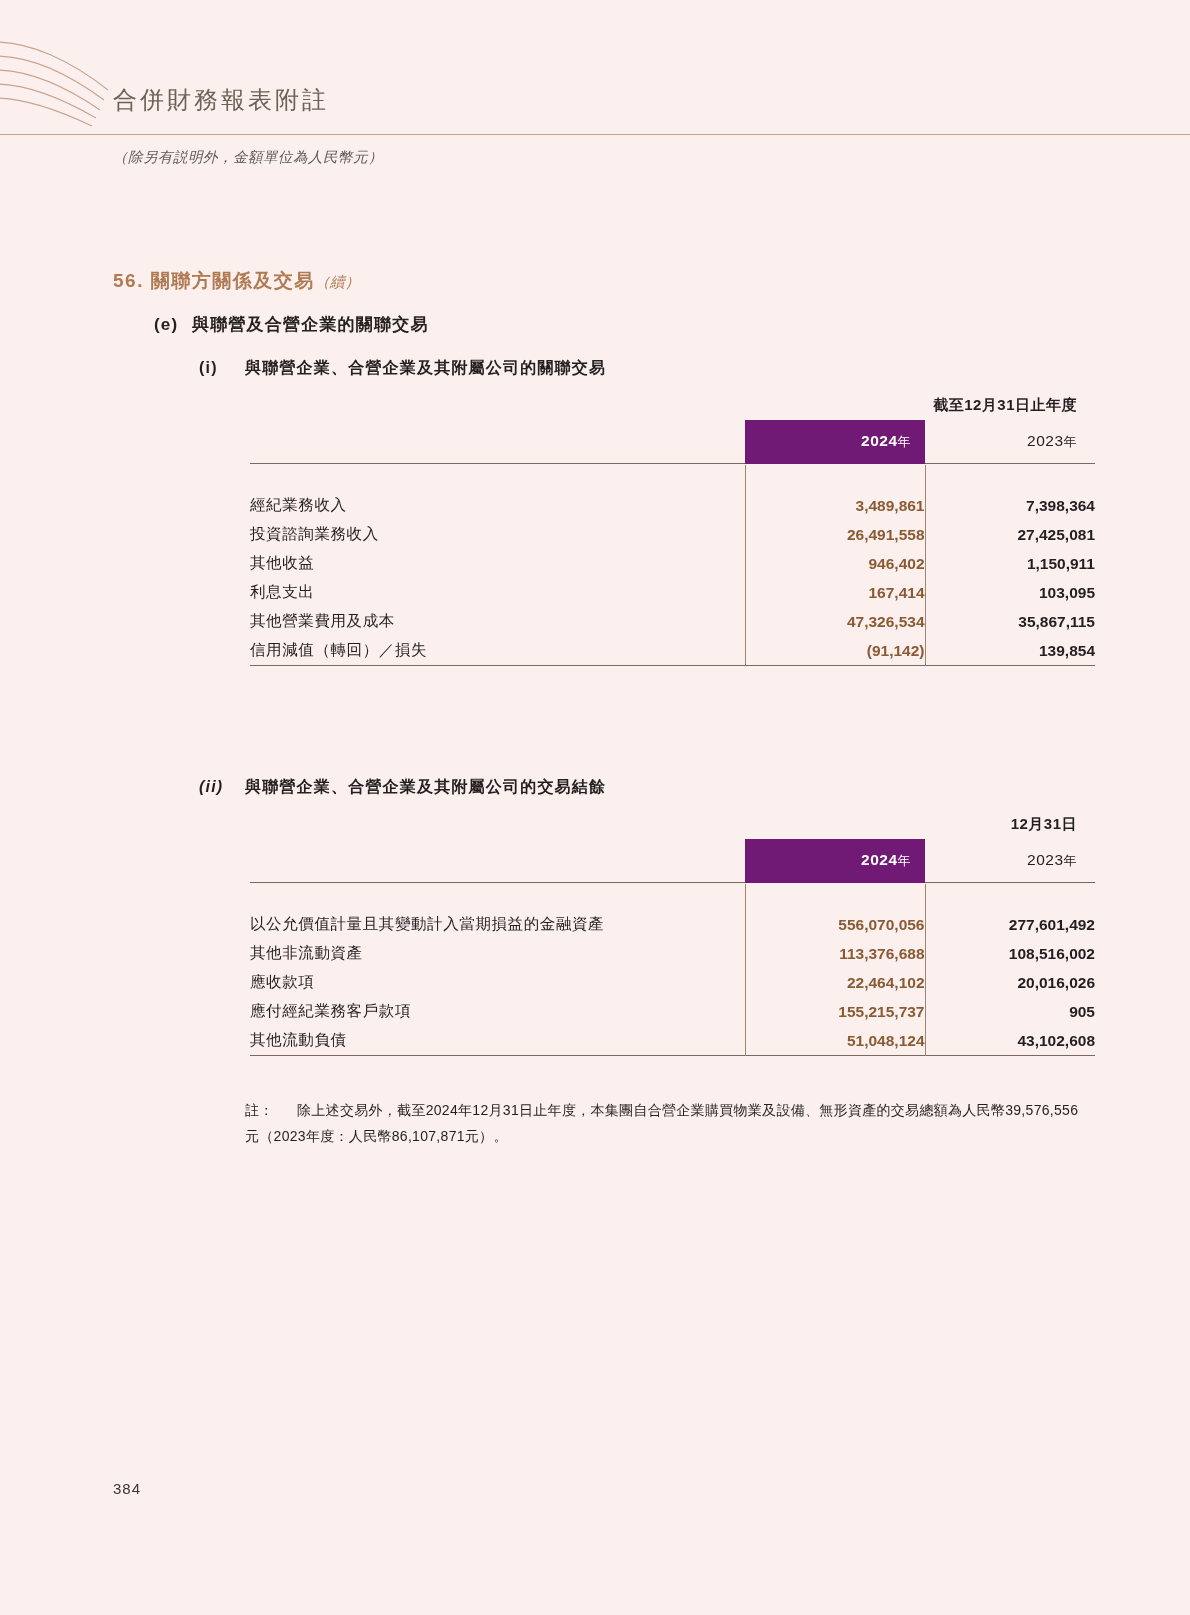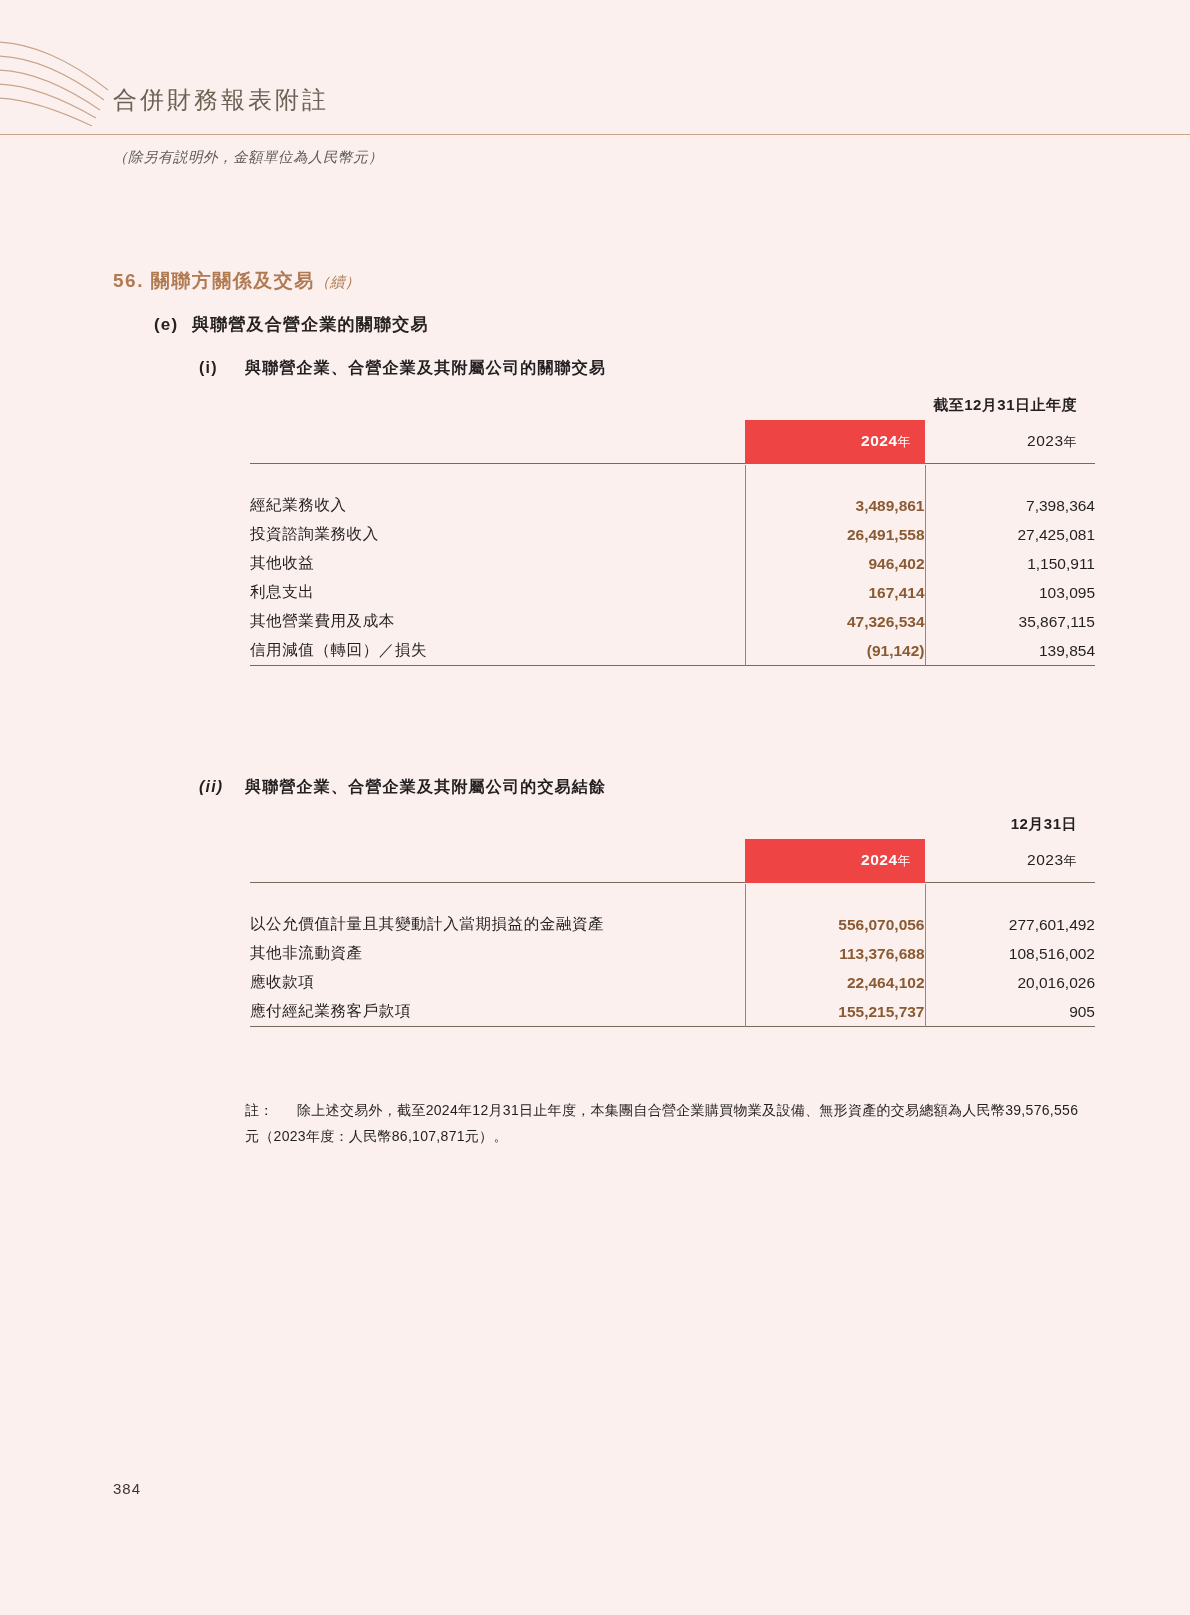--- a/index.html
+++ b/index.html
@@ -144,21 +144,21 @@
     vertical-align: middle;
   }
   .yr-head {
     height: 43px;
     text-align: right;
     font-size: 15.5px;
     font-weight: bold;
     letter-spacing: 0.5px;
   }
   .yr-head.cur {
-    background: #ef4444;
+    background: #701a75;
     color: #ffffff;
     padding-right: 14px;
   }
   .yr-head.prev {
     color: #231f20;
     font-weight: normal;
     padding-right: 18px;
   }
   .yr-head .suffix { font-size: 13px; font-weight: normal; }
   .yr-head.cur .suffix { font-weight: normal; }
@@ -184,20 +184,21 @@
     font-weight: bold;
     color: #8a5a33;
     border-left: 1px solid #9c8573;
     border-right: 1px solid #9c8573;
     white-space: nowrap;
   }
   td.prev-cell {
     text-align: right;
     padding-right: 18px;
     white-space: nowrap;
+    font-weight: bold;
   }
   .bottom-rule td { height: 1px; border-top: 1px solid #7a6a5d; }
 
   
   .note {
     position: absolute;
     left: 245px;
     top: 1098px;
     width: 845px;
     font-size: 14px;
@@ -361,20 +362,25 @@
       <tr class="data">
         <td class="lbl-cell">應收款項</td>
         <td class="cur-cell">22,464,102</td>
         <td class="prev-cell">20,016,026</td>
       </tr>
       <tr class="data">
         <td class="lbl-cell">應付經紀業務客戶款項</td>
         <td class="cur-cell">155,215,737</td>
         <td class="prev-cell">905</td>
       </tr>
+      <tr class="data">
+        <td class="lbl-cell">其他流動負債</td>
+        <td class="cur-cell">51,048,124</td>
+        <td class="prev-cell">43,102,608</td>
+      </tr>
       <tr class="bottom-rule">
         <td></td>
           <td></td>
           <td></td>
       </tr>
     </tbody>
   </table>
 </div>
 
 <div class="note">

